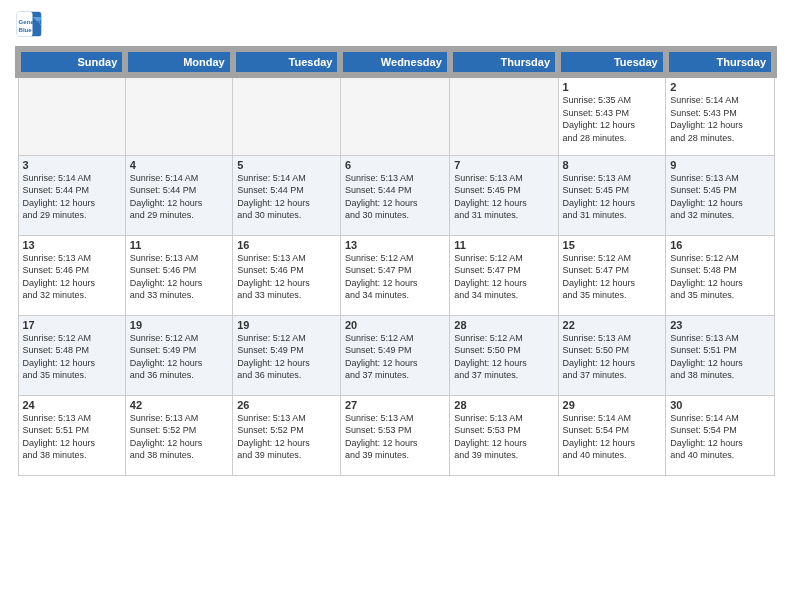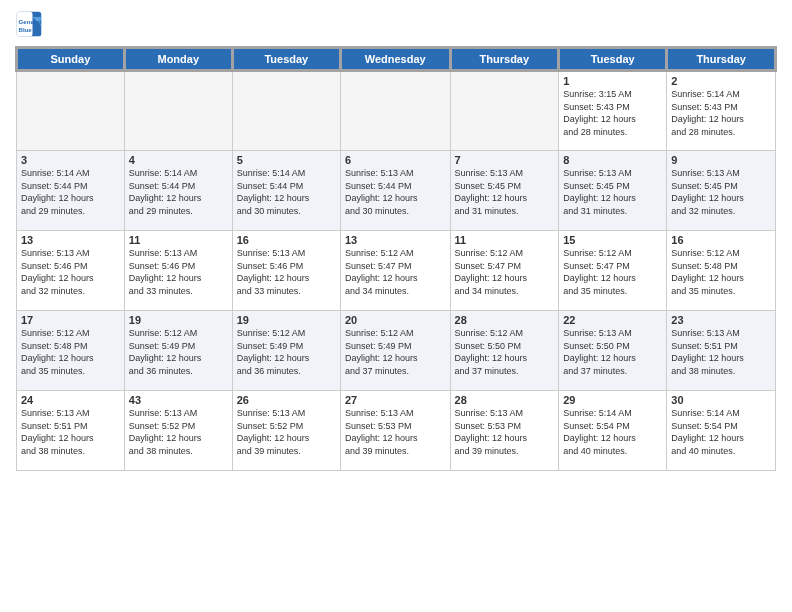--- a/index.html
+++ b/index.html
@@ -51,22 +51,22 @@
     .calendar {
       width: 100%;
       border-collapse: collapse;
     }
     .calendar th {
       background: #2a6db5;
       color: #fff;
       font-size: 11px;
       font-weight: bold;
       padding: 4px 5px;
-      text-align: center;
-      border: 3px solid #a3a3a3;
+      text-align: right;
+      border: 6px solid #a3a3a3;
     }
     .calendar td {
       border: 1px solid #ccc;
       vertical-align: top;
       padding: 3px 4px;
       width: 113px;
       height: 80px;
       background: #fff;
     }
     .calendar td.empty {
@@ -126,21 +126,21 @@
     </thead>
     <tbody id="calendar-body">
     <tr>
           <td class="empty"></td>
           <td class="empty"></td>
           <td class="empty"></td>
           <td class="empty"></td>
           <td class="empty"></td>
           <td>
             <span class="day-num">1</span>
-            <div class="day-info" style="white-space: pre-line;">Sunrise: 3:15 AM
+            <div class="day-info" style="white-space: pre-line;">Sunrise: 5:35 AM
 Sunset: 5:43 PM
 Daylight: 12 hours
 and 28 minutes.</div>
           </td>
           <td>
             <span class="day-num">2</span>
             <div class="day-info" style="white-space: pre-line;">Sunrise: 5:14 AM
 Sunset: 5:43 PM
 Daylight: 12 hours
 and 28 minutes.</div>
@@ -301,21 +301,21 @@
         </tr>
         <tr>
           <td>
             <span class="day-num">24</span>
             <div class="day-info" style="white-space: pre-line;">Sunrise: 5:13 AM
 Sunset: 5:51 PM
 Daylight: 12 hours
 and 38 minutes.</div>
           </td>
           <td>
-            <span class="day-num">43</span>
+            <span class="day-num">42</span>
             <div class="day-info" style="white-space: pre-line;">Sunrise: 5:13 AM
 Sunset: 5:52 PM
 Daylight: 12 hours
 and 38 minutes.</div>
           </td>
           <td>
             <span class="day-num">26</span>
             <div class="day-info" style="white-space: pre-line;">Sunrise: 5:13 AM
 Sunset: 5:52 PM
 Daylight: 12 hours

